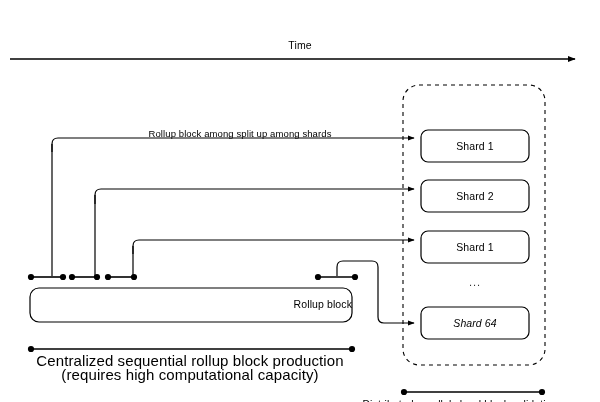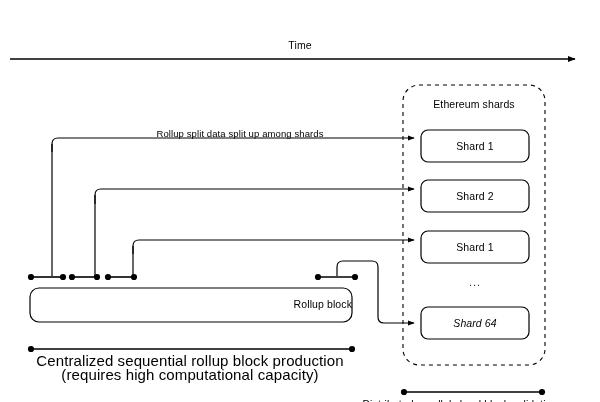--- a/index.html
+++ b/index.html
@@ -135,22 +135,21 @@
     </g>
 
     <g>
       <line x1="404" y1="360" x2="542" y2="360" stroke="#000000" stroke-width="1.4"></line>
       <circle cx="404" cy="360" r="3.1" fill="#000000"></circle>
       <circle cx="542" cy="360" r="3.1" fill="#000000"></circle>
     </g>
   </svg>
 
   <div class="lbl lbl-time">Time</div>
-  <div class="lbl lbl-split">Rollup split data split up among shards</div>
-  <div class="lbl lbl-eth">Ethereum shards</div>
+  <div class="lbl lbl-split">Rollup block among split up among shards</div>
 
   <div class="lbl lbl-shard" style="left:421px; top:108px;">Shard 1</div>
   <div class="lbl lbl-shard" style="left:421px; top:158px;">Shard 2</div>
   <div class="lbl lbl-shard" style="left:421px; top:209px;">Shard 1</div>
   <div class="lbl lbl-shard" style="left:421px; top:285px;font-style:italic;">Shard 64</div>
 
   <div class="lbl lbl-ellipsis">...</div>
   <div class="lbl lbl-rollup">Rollup block</div>
   <div class="lbl lbl-central">Centralized sequential rollup block production
 (requires high computational capacity)</div>

